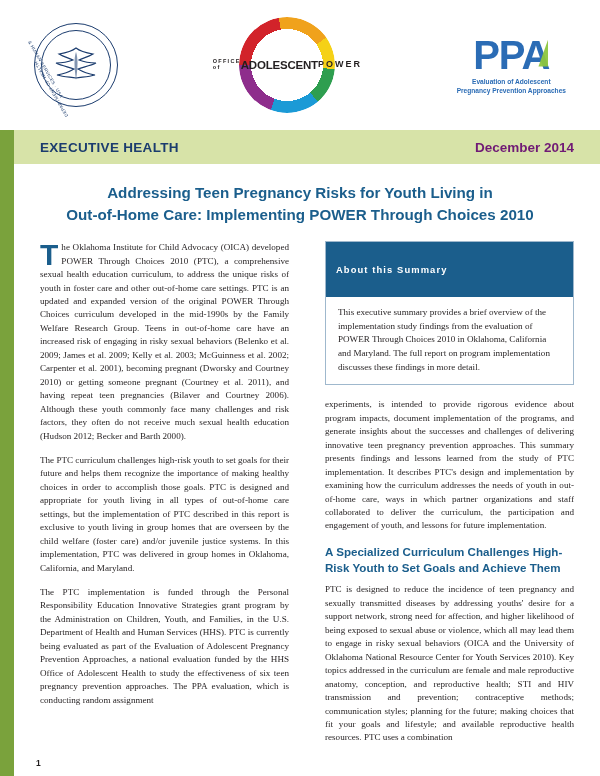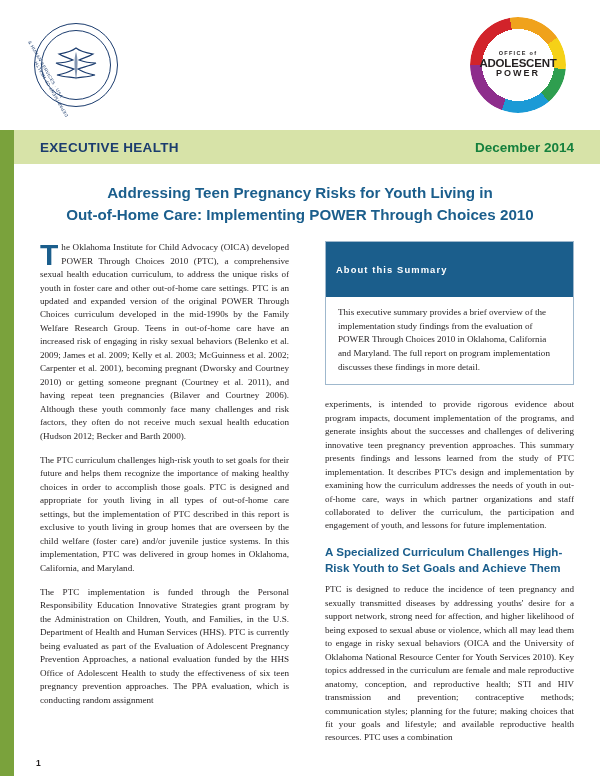--- a/index.html
+++ b/index.html
@@ -93,21 +93,21 @@
         #f5d117 215deg 255deg,
         #2e9e4f 255deg 300deg,
         #1b9ad6 300deg 360deg);
     -webkit-mask: radial-gradient(circle, transparent 0 36px, #000 36px);
             mask: radial-gradient(circle, transparent 0 36px, #000 36px);
   }
   .oah-logo .oah-text {
     position: absolute;
     inset: 0;
     display: flex;
-    flex-direction: column;
+    flex-direction: row;
     align-items: center;
     justify-content: center;
     font-family: "Liberation Sans", sans-serif;
     color: #231f20;
     line-height: 1.08;
   }
   .oah-text .t-office {
     font-size: 5.5px;
     letter-spacing: 1.3px;
     font-weight: bold;
@@ -170,21 +170,21 @@
   }
   .exec-bar .left {
     font-size: 13.5px;
     font-weight: bold;
     color: #1b3c6e;
     letter-spacing: .3px;
   }
   .exec-bar .right {
     font-size: 13.5px;
     font-weight: bold;
-    color: #15803d;
+    color: #701a75;
   }
 
   
   .left-accent {
     position: absolute;
     left: 0;
     top: 130px;
     width: 14px;
     height: 646px;
     background: #7aa23c;
@@ -294,20 +294,27 @@
 
   <div class="oah-logo">
     <div class="oah-ring"></div>
     <div class="oah-text">
       <div class="t-office">OFFICE of</div>
       <div class="t-adol">ADOLESCENT</div>
       <div class="t-health">POWER</div>
     </div>
   </div>
 
+  <div class="ppa-logo">
+    <div class="ppa-mark">PPA</div>
+    <div class="ppa-sub">
+      <div>Evaluation of Adolescent</div>
+      <div>Pregnancy Prevention Approaches</div>
+    </div>
+  </div>
 
 </div>
 
 <div class="exec-bar">
   <div class="left">EXECUTIVE HEALTH</div>
   <div class="right">December 2014</div>
 </div>
 
 <div class="left-accent"></div>
 

